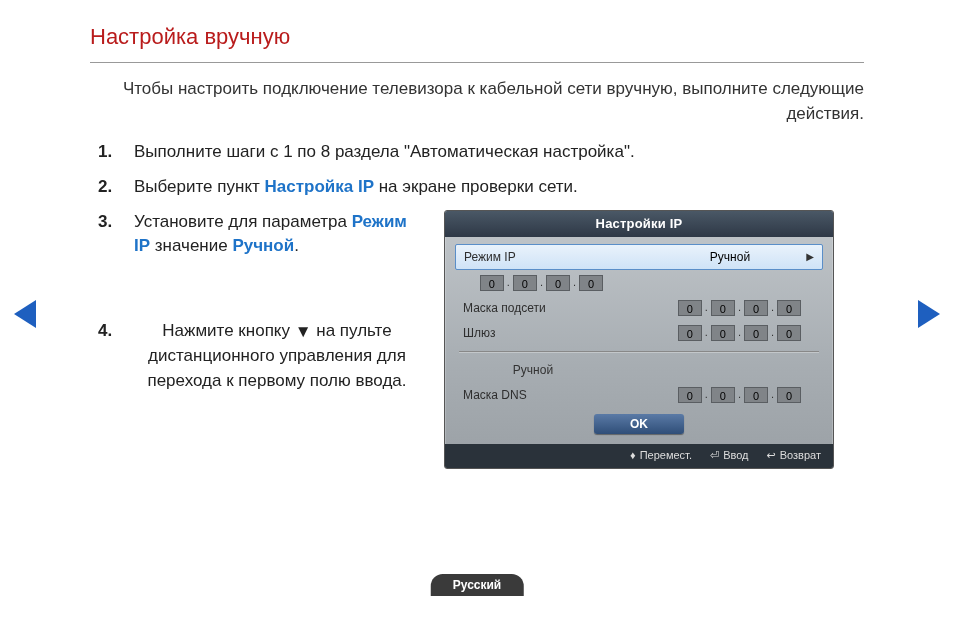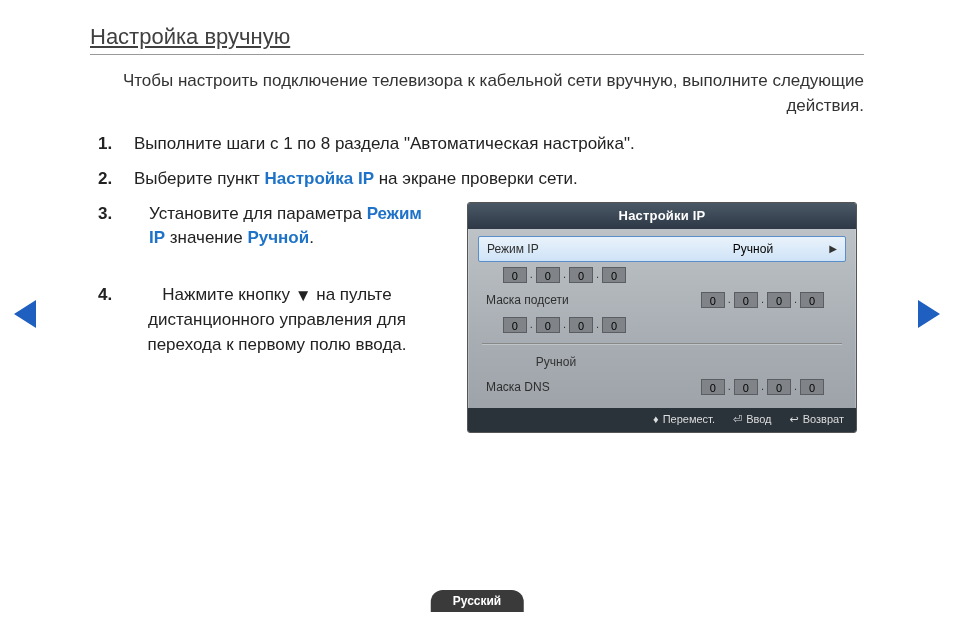--- a/index.html
+++ b/index.html
@@ -1,55 +1,55 @@
 <!DOCTYPE html>
 <html><head>
 <meta charset="utf-8">
 <style>
   * { box-sizing: border-box; margin: 0; padding: 0; }
   html, body { width: 954px; height: 624px; font-family: Arial, Helvetica, sans-serif; background: #fff; color: #222; }
   .page { position: relative; width: 954px; height: 624px; padding: 24px 90px 0 90px; }
-  h1.title { font-size: 22px; font-weight: 400; color: #404040; border-bottom: 1px solid #999; padding-bottom: 4px; margin-bottom: 14px; text-decoration: underline; }
+  h1.title { font-size: 22px; font-weight: 400; color: #b91c1c; border-bottom: 1px solid #999; padding-bottom: 12px; margin-bottom: 14px; }
   p.intro { font-size: 17px; line-height: 1.45; color: #333; margin-bottom: 14px; text-align: right; }
   ol.steps { list-style: none; counter-reset: step; }
   ol.steps > li { counter-increment: step; position: relative; padding-left: 44px; font-size: 17px; line-height: 1.45; margin-bottom: 10px; }
   ol.steps > li::before { content: counter(step) "."; position: absolute; left: 8px; top: 0; font-weight: 700; }
   ol.steps > li.with-aside { display: flex; }
-  ol.steps > li.with-aside .text-col { width: 290px; flex-shrink: 0; margin-left: 15px; }
+  ol.steps > li.with-aside .text-col { width: 290px; flex-shrink: 0; }
   .blue { color: #1e73c8; font-weight: 700; }
   .down-glyph { display: inline-block; transform: translateY(1px); }
 
   
   .nav-left, .nav-right { position: absolute; top: 300px; width: 0; height: 0; border-top: 14px solid transparent; border-bottom: 14px solid transparent; }
   .nav-left { left: 14px; border-right: 22px solid #1e5fbf; }
   .nav-right { right: 14px; border-left: 22px solid #1e5fbf; }
 
   
-  .panel { width: 390px; margin-left: 28px; background: linear-gradient(#c2c7cb 0%, #a7adb2 60%, #9aa0a5 100%); border: 1px solid #555; border-radius: 3px; box-shadow: inset 0 0 0 1px rgba(255,255,255,0.2); font-size: 12px; color: #2e2e2e; overflow: hidden; }
+  .panel { width: 390px; margin-left: 20px; background: linear-gradient(#c2c7cb 0%, #a7adb2 60%, #9aa0a5 100%); border: 1px solid #555; border-radius: 3px; box-shadow: inset 0 0 0 1px rgba(255,255,255,0.2); font-size: 12px; color: #2e2e2e; overflow: hidden; }
   .panel-header { background: linear-gradient(#4a5866, #2e3846); color: #fff; text-align: center; font-size: 13px; font-weight: 700; padding: 4px 0; letter-spacing: 0.2px; }
   .panel-body { padding: 6px 10px 8px; }
   .row { display: flex; align-items: center; height: 24px; padding: 0 8px; margin: 1px 0; }
   .row.selected { background: linear-gradient(#e9f2fb,#cfe3f7); border: 1px solid #5a8ec8; border-radius: 2px; height: 26px; }
   .row .label { flex: 1; }
   .row .value { width: 140px; text-align: center; color: #333; }
   .row.selected .value { color: #000; }
   .row.disabled { color: #7d848a; }
   .row .arrow { width: 14px; text-align: right; color: #333; font-size: 10px; }
   .octets { display: flex; gap: 6px; justify-content: flex-end; width: 140px; align-items: center; }
   .oct { width: 24px; height: 16px; background: #808488; color: #000; font-size: 11px; text-align: center; line-height: 16px; border: 1px solid #5a5e62; }
   .dot { color: #333; font-size: 11px; margin: 0 -3px; }
   .divider { height: 1px; background: #888; margin: 6px 4px; box-shadow: 0 1px 0 rgba(255,255,255,0.3); }
   .ok-wrap { text-align: center; padding: 6px 0 2px; }
   .ok-btn { display: inline-block; width: 90px; height: 20px; line-height: 20px; background: linear-gradient(#5a7aa6,#2f4e78); color: #fff; font-size: 12px; font-weight: 700; border-radius: 3px; box-shadow: 0 1px 1px rgba(0,0,0,0.4); }
   .panel-footer { background: #2a323a; color: #ddd; font-size: 11px; display: flex; justify-content: flex-end; gap: 18px; padding: 4px 12px; }
   .panel-footer span { display: inline-flex; align-items: center; gap: 4px; }
   .foot-icon { font-size: 11px; }
 
   
-  .lang-pill { position: absolute; bottom: 12px; left: 50%; transform: translateX(-50%); background: #3a3a3a; color: #fff; font-size: 12px; font-weight: 700; padding: 4px 22px; border-radius: 12px 12px 0 0; }
+  .lang-pill { position: absolute; bottom: 28px; left: 50%; transform: translateX(-50%); background: #3a3a3a; color: #fff; font-size: 12px; font-weight: 700; padding: 4px 22px; border-radius: 12px 12px 0 0; }
 </style>
 </head>
 <body>
 
 <div class="page">
   <div class="nav-left"></div>
   <div class="nav-right"></div>
 
   <h1 class="title">Настройка вручную</h1>
   <p class="intro">Чтобы настроить подключение телевизора к кабельной сети вручную, выполните следующие действия.</p>
@@ -95,20 +95,21 @@
                 <span class="dot">.</span>
               <span class="oct">0</span>
                 <span class="dot">.</span>
               <span class="oct">0</span>
                 <span class="dot">.</span>
               <span class="oct">0</span>
             </span>
             <span class="arrow"></span>
           </div>
           <div class="row">
+            <span class="label">Шлюз</span>
             <span class="octets">
               <span class="oct">0</span>
                 <span class="dot">.</span>
               <span class="oct">0</span>
                 <span class="dot">.</span>
               <span class="oct">0</span>
                 <span class="dot">.</span>
               <span class="oct">0</span>
             </span>
             <span class="arrow"></span>
@@ -124,20 +125,23 @@
               <span class="oct">0</span>
                 <span class="dot">.</span>
               <span class="oct">0</span>
                 <span class="dot">.</span>
               <span class="oct">0</span>
                 <span class="dot">.</span>
               <span class="oct">0</span>
             </span>
             <span class="arrow"></span>
           </div>
+          <div class="ok-wrap">
+            <div class="ok-btn">OK</div>
+          </div>
         </div>
         <div class="panel-footer">
           <span>
               <span class="foot-icon">♦</span>
               <span>Перемест.</span>
             </span>
           <span>
               <span class="foot-icon">⏎</span>
               <span>Ввод</span>
             </span>

